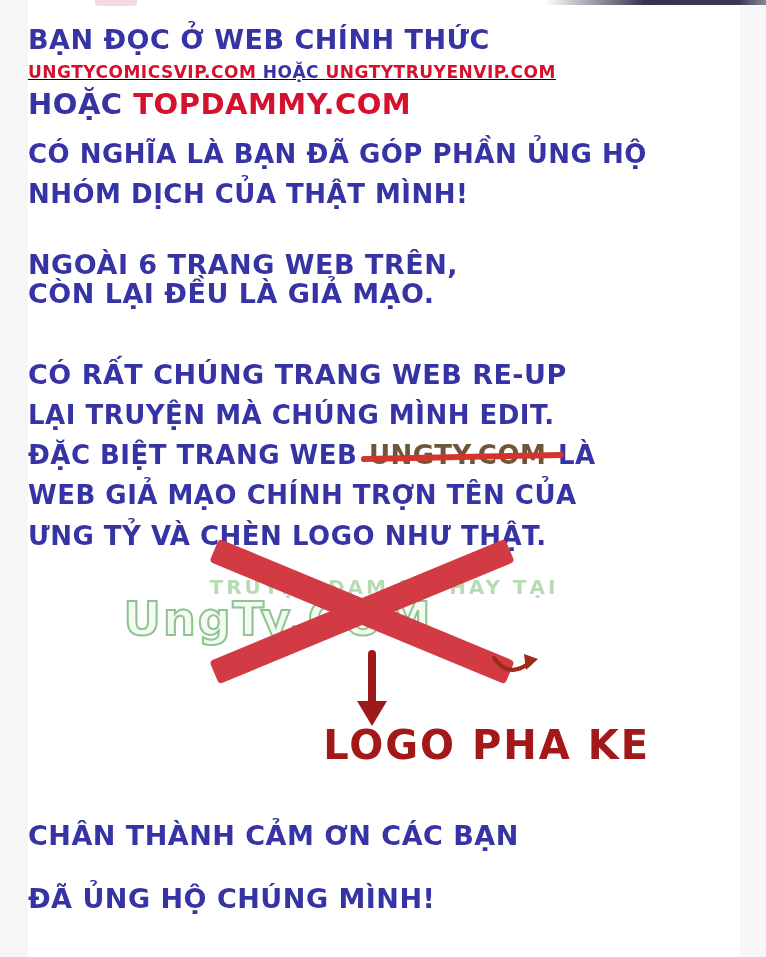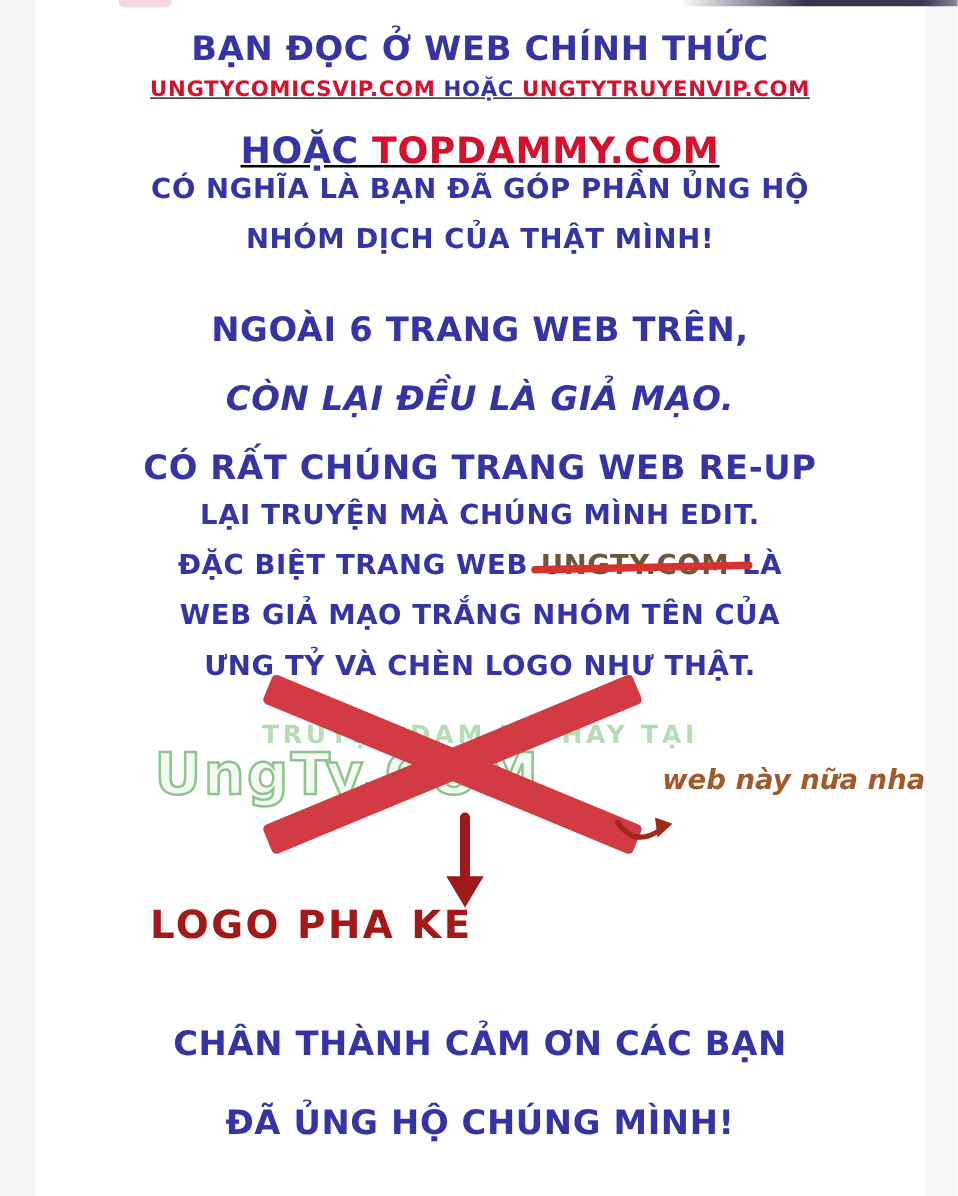--- a/index.html
+++ b/index.html
@@ -12,27 +12,27 @@
   .edge-right{right:0;width:26px;background:#f7f7f7;}
   .scan-strip{
     position:absolute;top:0;left:545px;width:221px;height:5px;
     background:linear-gradient(to right, rgba(90,90,110,0), #34344e 45%, #3a3a55 88%, #8a8a96 100%);
   }
   .pink-smudge{
     position:absolute;top:0;left:95px;width:42px;height:6px;
     background:rgba(238,185,195,0.55);border-radius:0 0 4px 4px;
   }
   .line{
-    position:absolute;left:28px;width:712px;text-align:center;
+    position:absolute;left:28px;width:712px;
     font-weight:bold;letter-spacing:0.5px;white-space:nowrap;
   }
   .blue{color:#3634a4;}
   .red{color:#d5112e;}
   .fs27{font-size:27px;}
-  .fs26{font-size:22px;}
+  .fs26{font-size:26px;}
   .fs29{font-size:29px;}
   .fs22{font-size:17px;text-decoration:underline;}
   .struck{
     position:relative;display:inline-block;color:#6e5638;padding:0 2px;
   }
   .strike-bar{
     position:absolute;left:-6px;right:-16px;top:45%;height:6px;
     background:#d5342e;border-radius:3px;transform:rotate(-1.2deg);
   }
   
@@ -62,70 +62,69 @@
     border-left:15px solid transparent;border-right:15px solid transparent;
     border-top:25px solid #9e1a1a;
   }
   .curved-arrow{position:absolute;left:490px;top:646px;}
   .note{
     position:absolute;left:512px;top:610px;width:246px;text-align:center;
     font-size:22px;line-height:29px;font-weight:bold;font-style:italic;
     color:#a2592a;letter-spacing:0;
   }
   .caption{
-    position:absolute;left:120px;width:530px;top:722px;text-align:left;
-    font-size:31px;font-weight:bold;letter-spacing:2px;color:#a31818;white-space:nowrap;
+    position:absolute;left:120px;width:530px;top:722px;text-align:right;
+    font-size:40px;font-weight:bold;letter-spacing:2px;color:#a31818;white-space:nowrap;
   }
 </style>
 </head>
 <body>
 
 <div class="edge edge-left"></div>
 <div class="edge edge-right"></div>
 <div class="scan-strip"></div>
 <div class="pink-smudge"></div>
 
 <div class="line blue fs27" style="top:24px;">BẠN ĐỌC Ở WEB CHÍNH THỨC</div>
 <div class="line fs22" style="top:62px;">
   <span class="red">UNGTYCOMICSVIP.COM</span>
   <span class="blue">HOẶC</span>
   <span class="red">UNGTYTRUYENVIP.COM</span>
 </div>
-<div class="line fs29" style="top:103px;text-decoration:underline;">
+<div class="line fs29" style="top:87px;">
   <span class="blue">HOẶC</span>
   <span class="red">TOPDAMMY.COM</span>
 </div>
 <div class="line blue fs26" style="top:139px;">CÓ NGHĨA LÀ BẠN ĐÃ GÓP PHẦN ỦNG HỘ</div>
 <div class="line blue fs26" style="top:179px;">NHÓM DỊCH CỦA THẬT MÌNH!</div>
 
 <div class="line blue fs27" style="top:249px;">NGOÀI 6 TRANG WEB TRÊN,</div>
-<div class="line blue fs27" style="top:304px;font-style:italic;">CÒN LẠI ĐỀU LÀ GIẢ MẠO.</div>
+<div class="line blue fs27" style="top:278px;">CÒN LẠI ĐỀU LÀ GIẢ MẠO.</div>
 
 <div class="line blue fs27" style="top:359px;">CÓ RẤT CHÚNG TRANG WEB RE-UP</div>
 <div class="line blue fs26" style="top:400px;">LẠI TRUYỆN MÀ CHÚNG MÌNH EDIT.</div>
 <div class="line fs26" style="top:440px;">
   <span class="blue">ĐẶC BIỆT TRANG WEB</span>
   <span class="struck"><span>UNGTY.COM</span><span class="strike-bar"></span></span>
   <span class="blue">LÀ</span>
 </div>
-<div class="line blue fs26" style="top:480px;">WEB GIẢ MẠO TRẮNG NHÓM TÊN CỦA</div>
+<div class="line blue fs26" style="top:480px;">WEB GIẢ MẠO CHÍNH TRỢN TÊN CỦA</div>
 <div class="line blue fs26" style="top:521px;">ƯNG TỶ VÀ CHÈN LOGO NHƯ THẬT.</div>
 
 <div class="logo-tagline">TRUYỆN ĐAM MỸ HAY TẠI</div>
 <div class="logo-brand">UngTy.COM</div>
 <div class="cross-bar cross-a"></div>
 <div class="cross-bar cross-b"></div>
 
 <svg class="curved-arrow" width="52" height="40" viewBox="0 0 52 40">
   <path d="M4 12 Q 18 32 38 18" fill="none" stroke="#9e2a1a" stroke-width="4" stroke-linecap="round"></path>
   <polygon points="34 8 48 13 36 24" fill="#9e2a1a"></polygon>
 </svg>
 
 <div class="note">
-  <div>web này nữa nha</div>
 </div>
 
 <div class="down-arrow-shaft"></div>
 <div class="down-arrow-head"></div>
 <div class="caption">LOGO PHA KE</div>
 
 <div class="line blue fs27" style="top:820px;">CHÂN THÀNH CẢM ƠN CÁC BẠN</div>
 <div class="line blue fs27" style="top:883px;">ĐÃ ỦNG HỘ CHÚNG MÌNH!</div>
 
 </body></html>

